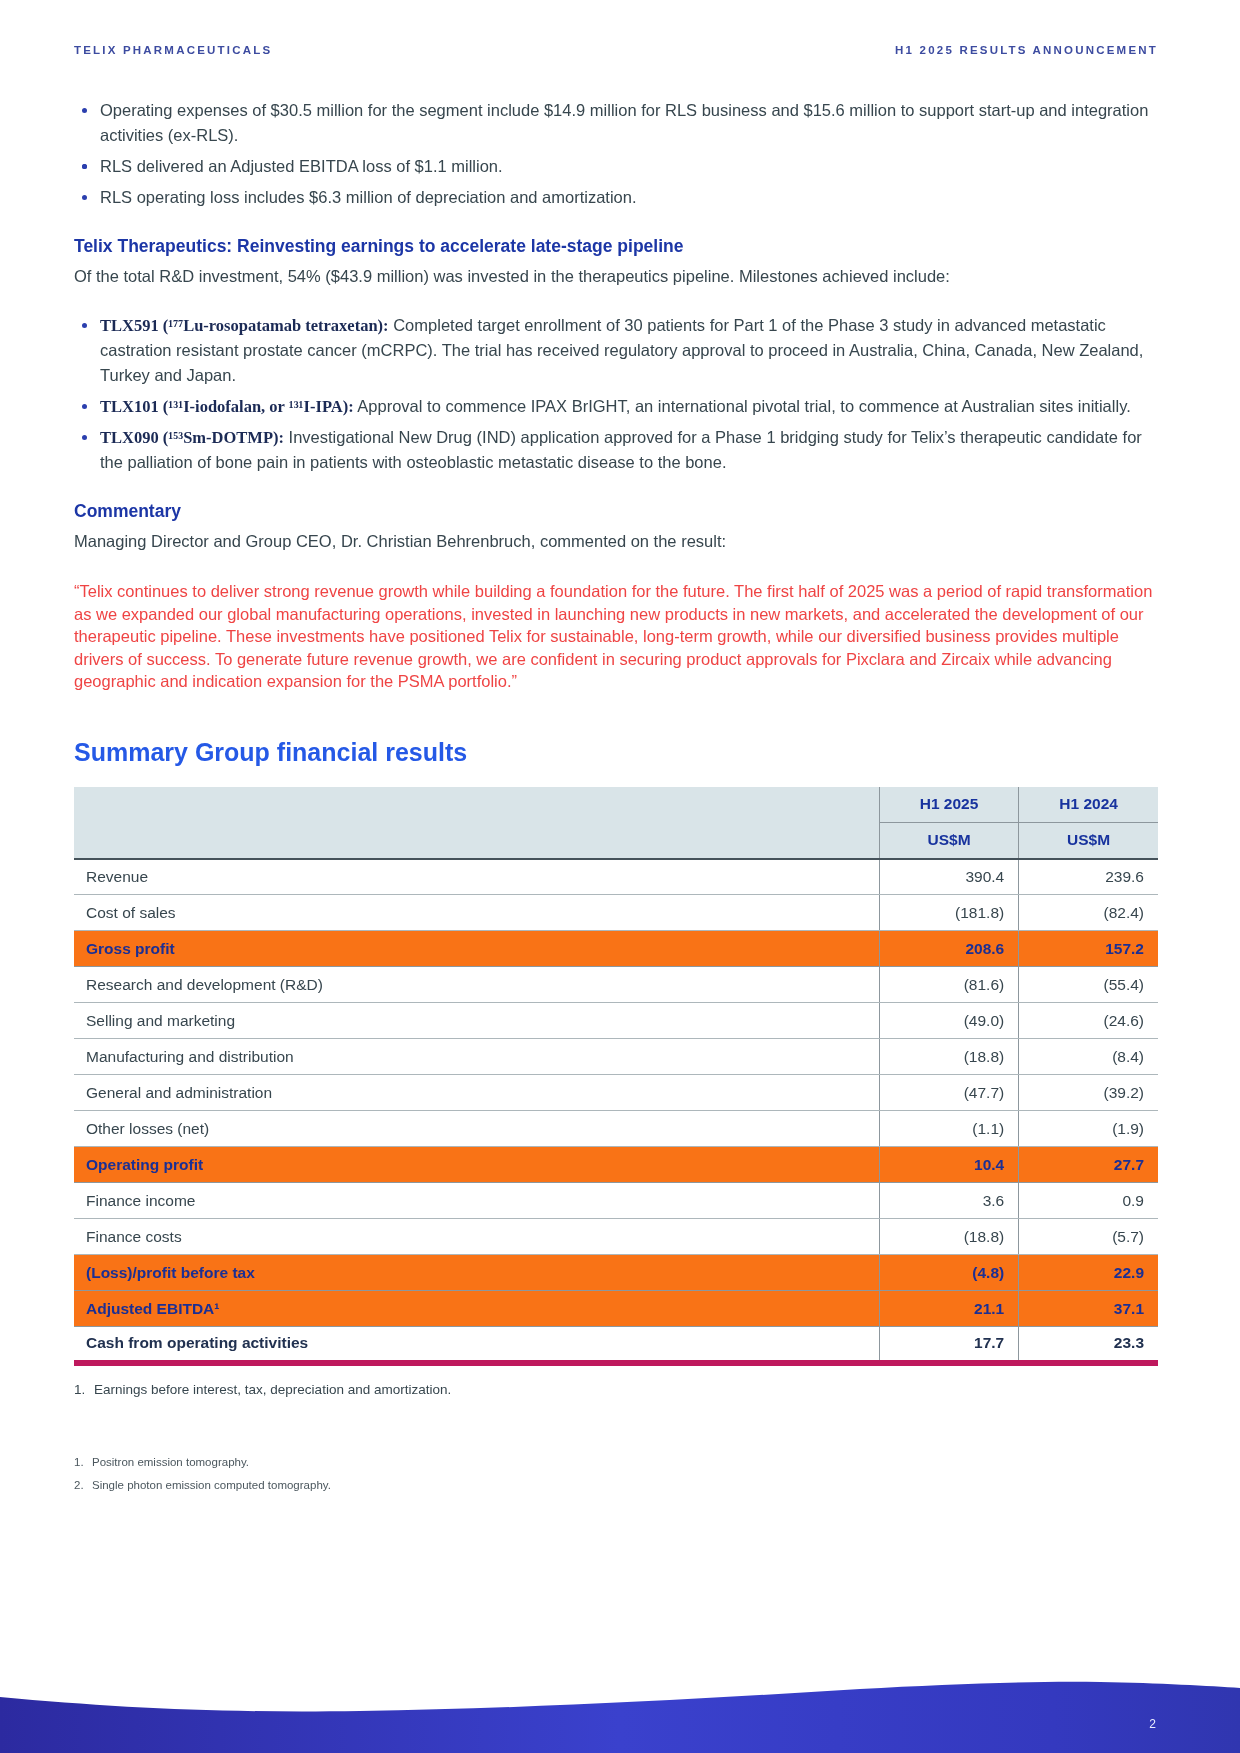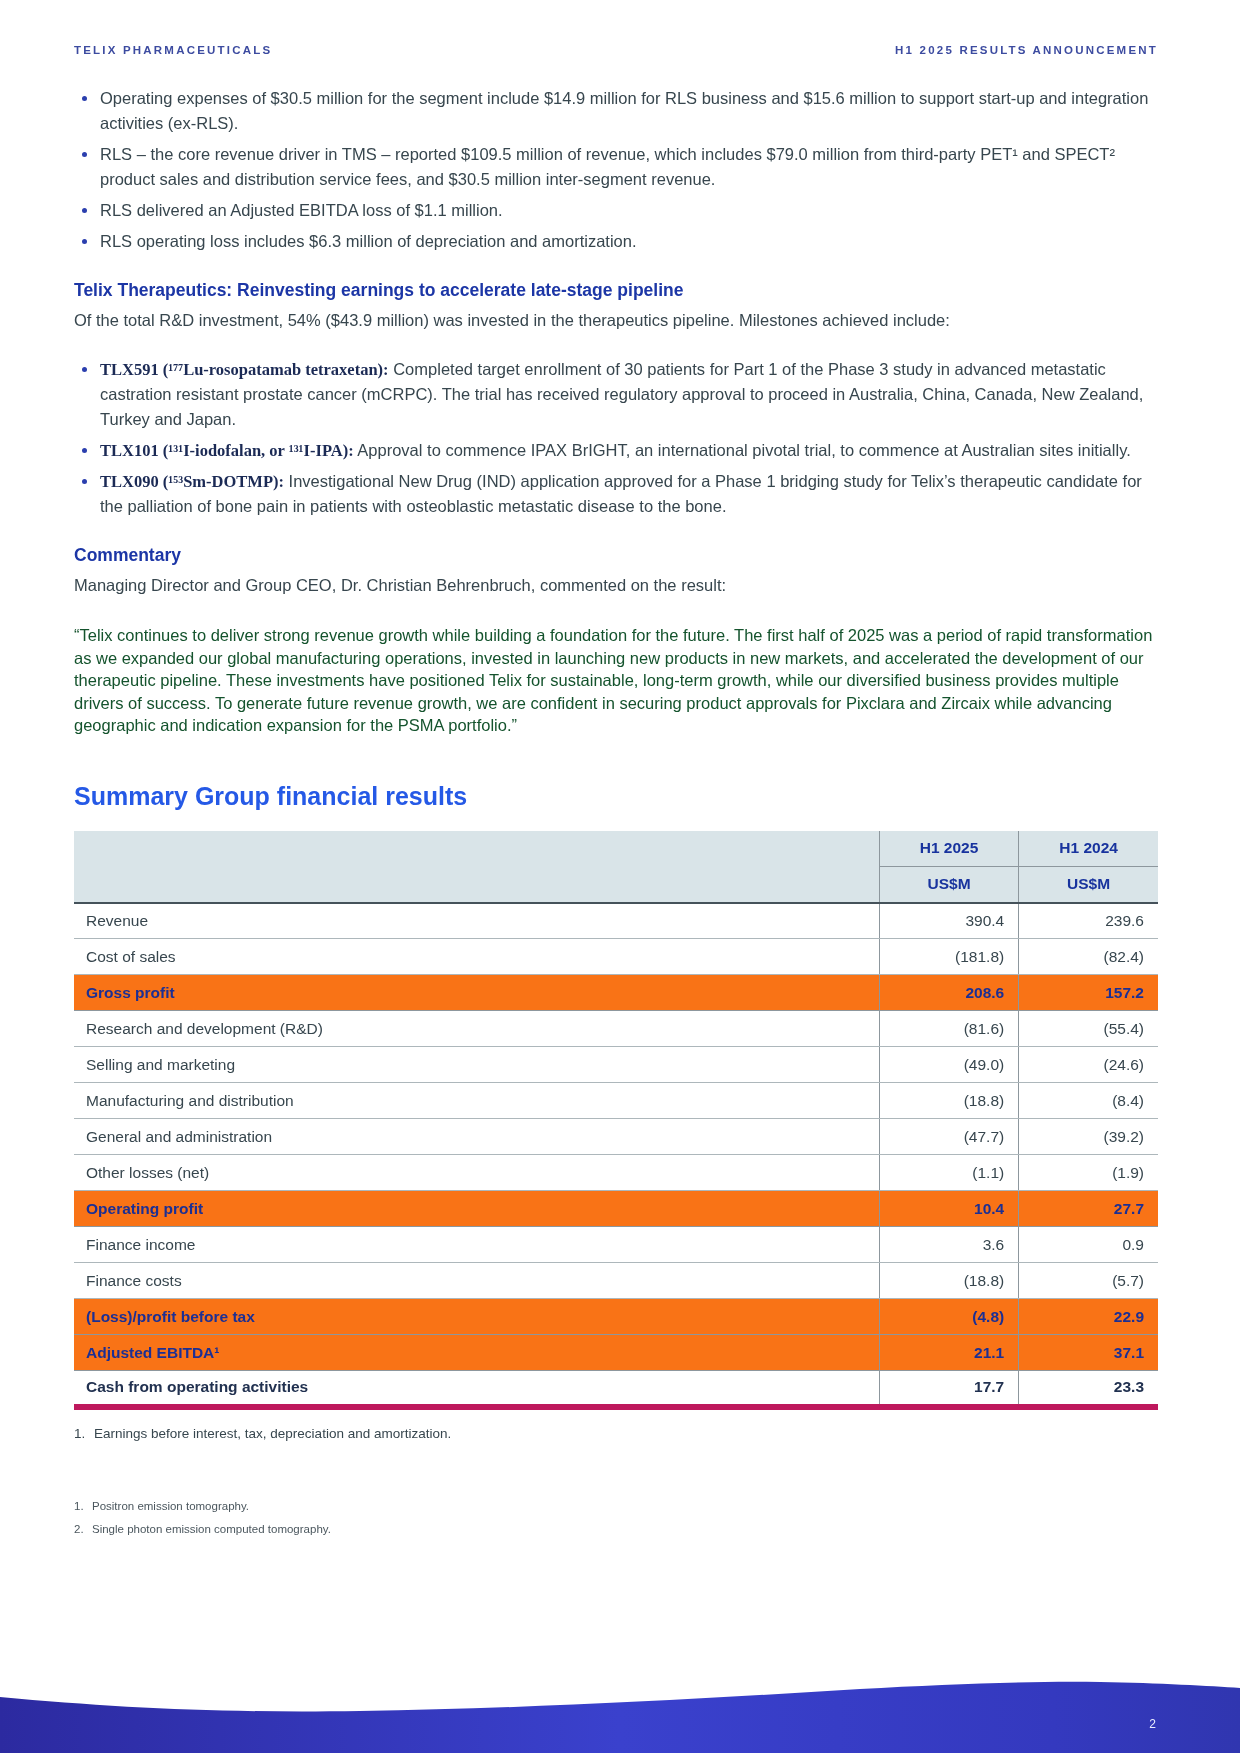--- a/index.html
+++ b/index.html
@@ -17,21 +17,21 @@
 
   
   .meta {
     display:flex; justify-content:space-between; align-items:baseline;
     padding-top:44px;
     font-size:11.5px; font-weight:600; letter-spacing:2.2px;
     color:#3c4ba0;
   }
 
   
-  ul.bullets { list-style:none; margin-top:30px; }
+  ul.bullets { list-style:none; margin-top:42px; }
   ul.bullets.pipeline { margin-top:24px; }
   ul.bullets li {
     position:relative;
     padding-left:26px;
     margin-bottom:6px;
     font-size:16.5px; line-height:25px;
     color:#37464e;
   }
   ul.bullets li .dot {
     position:absolute; left:8px; top:10px;
@@ -39,21 +39,21 @@
     background:#2b3fae;
   }
   .lead { font-weight:700; color:#1b2a55;font-family:Liberation Serif, serif; }
 
   h3.section {
     margin-top:24px; margin-bottom:6px;
     font-size:17.5px; line-height:24px; font-weight:700;
     color:#1c36a6;
   }
   p.body { font-size:16.5px; line-height:25px; color:#37464e; }
-  p.quote { margin-top:26px; font-size:16.5px; line-height:22.5px; color:#14532d; }
+  p.quote { margin-top:26px; font-size:16.5px; line-height:22.5px; color:#ef4444; }
 
   h2.summary-title {
     margin-top:44px;
     font-size:25px; line-height:30px; font-weight:700;
     color:#2559e6;
   }
 
   
   table.fin {
     width:100%; margin-top:20px;
@@ -97,21 +97,21 @@
 <div class="page">
   <div class="content">
 
     <div class="meta">
       <span>TELIX PHARMACEUTICALS</span>
       <span>H1 2025 RESULTS ANNOUNCEMENT</span>
     </div>
 
     <ul class="bullets">
       <li><span class="dot"></span><span>Operating expenses of $30.5 million for the segment include $14.9 million for RLS business and $15.6 million to support start-up and integration activities (ex-RLS).</span></li>
-      <li><span class="dot"></span><span>RLS – the core revenue driver in TMS – reported $109.5 million of revenue, which includes $79.0 million from third-party PET¹ and SPECT² product sales and distribution service fees, and $30.5 million inter-segment revenue.</span></li>
+      <li><span class="dot"></span></li>
       <li><span class="dot"></span><span>RLS delivered an Adjusted EBITDA loss of $1.1 million.</span></li>
       <li><span class="dot"></span><span>RLS operating loss includes $6.3 million of depreciation and amortization.</span></li>
     </ul>
 
     <h3 class="section">Telix Therapeutics: Reinvesting earnings to accelerate late-stage pipeline</h3>
     <p class="body">Of the total R&amp;D investment, 54% ($43.9 million) was invested in the therapeutics pipeline. Milestones achieved include:</p>
 
     <ul class="bullets pipeline">
       <li><span class="dot"></span><span class="lead">TLX591 (¹⁷⁷Lu-rosopatamab tetraxetan):</span> <span>Completed target enrollment of 30 patients for Part 1 of the Phase 3 study in advanced metastatic castration resistant prostate cancer (mCRPC). The trial has received regulatory approval to proceed in Australia, China, Canada, New Zealand, Turkey and Japan.</span></li>
       <li><span class="dot"></span><span class="lead">TLX101 (¹³¹I-iodofalan, or ¹³¹I-IPA):</span> <span>Approval to commence IPAX BrIGHT, an international pivotal trial, to commence at Australian sites initially.</span></li>

